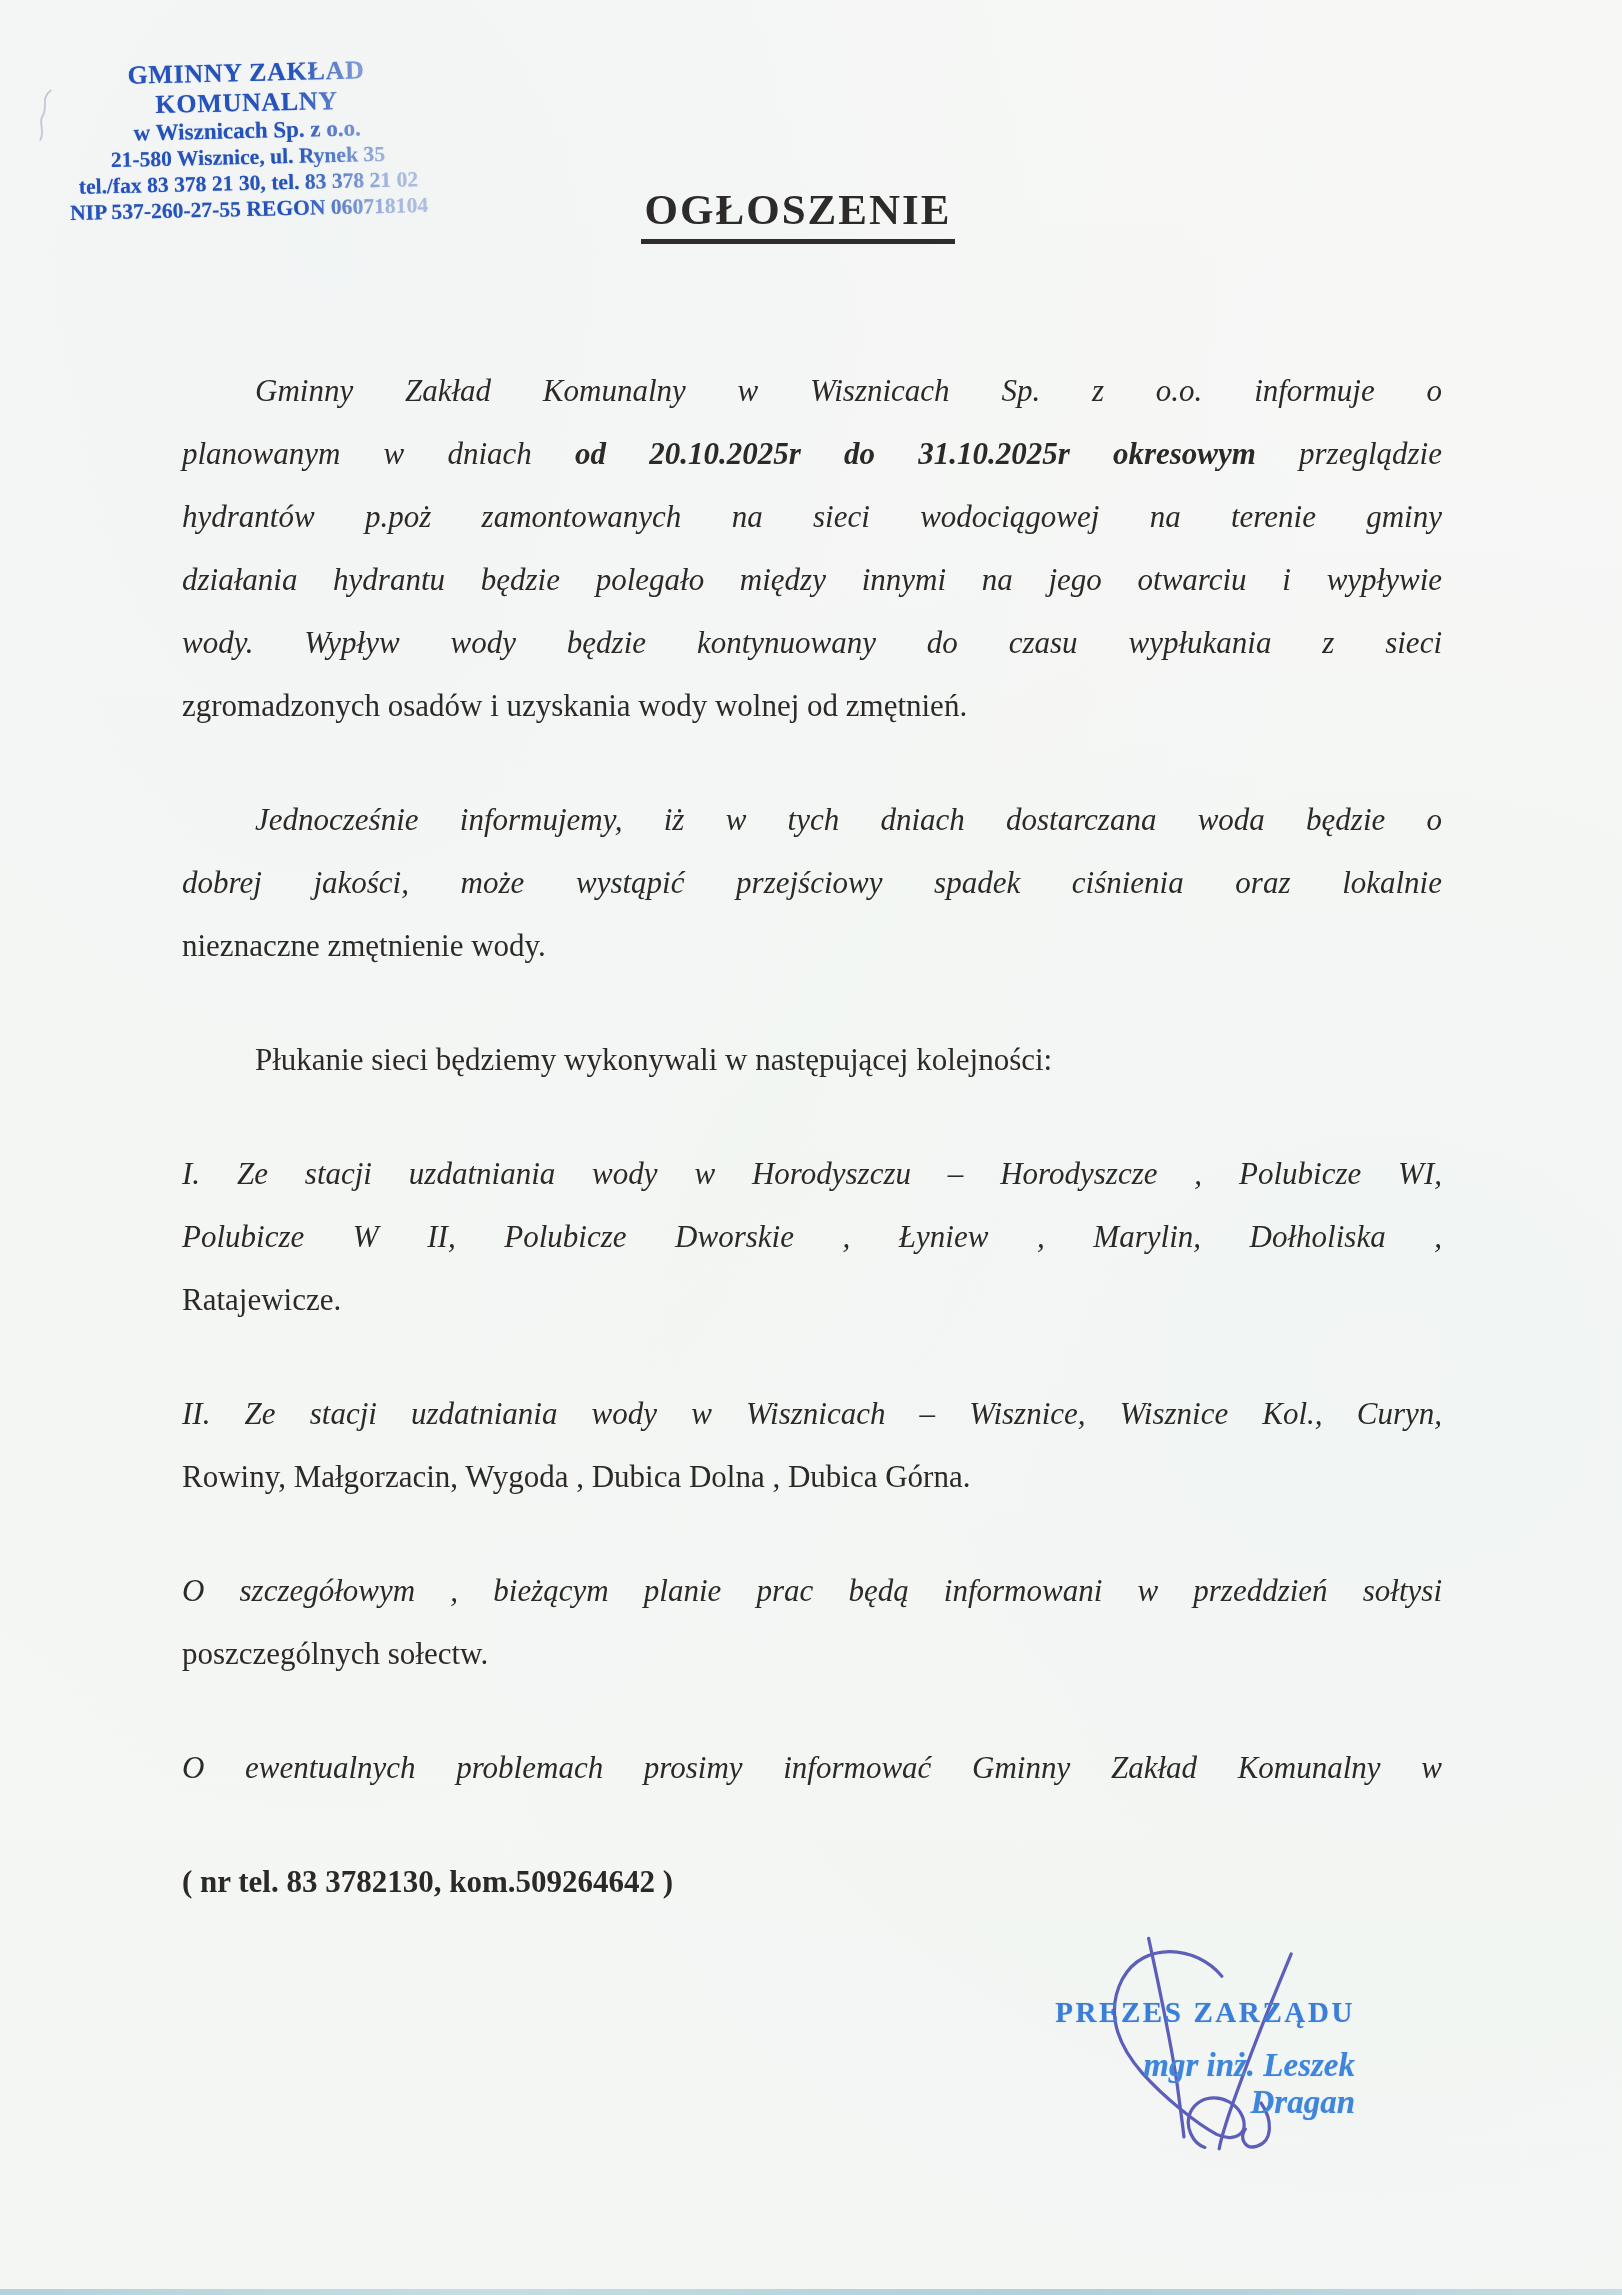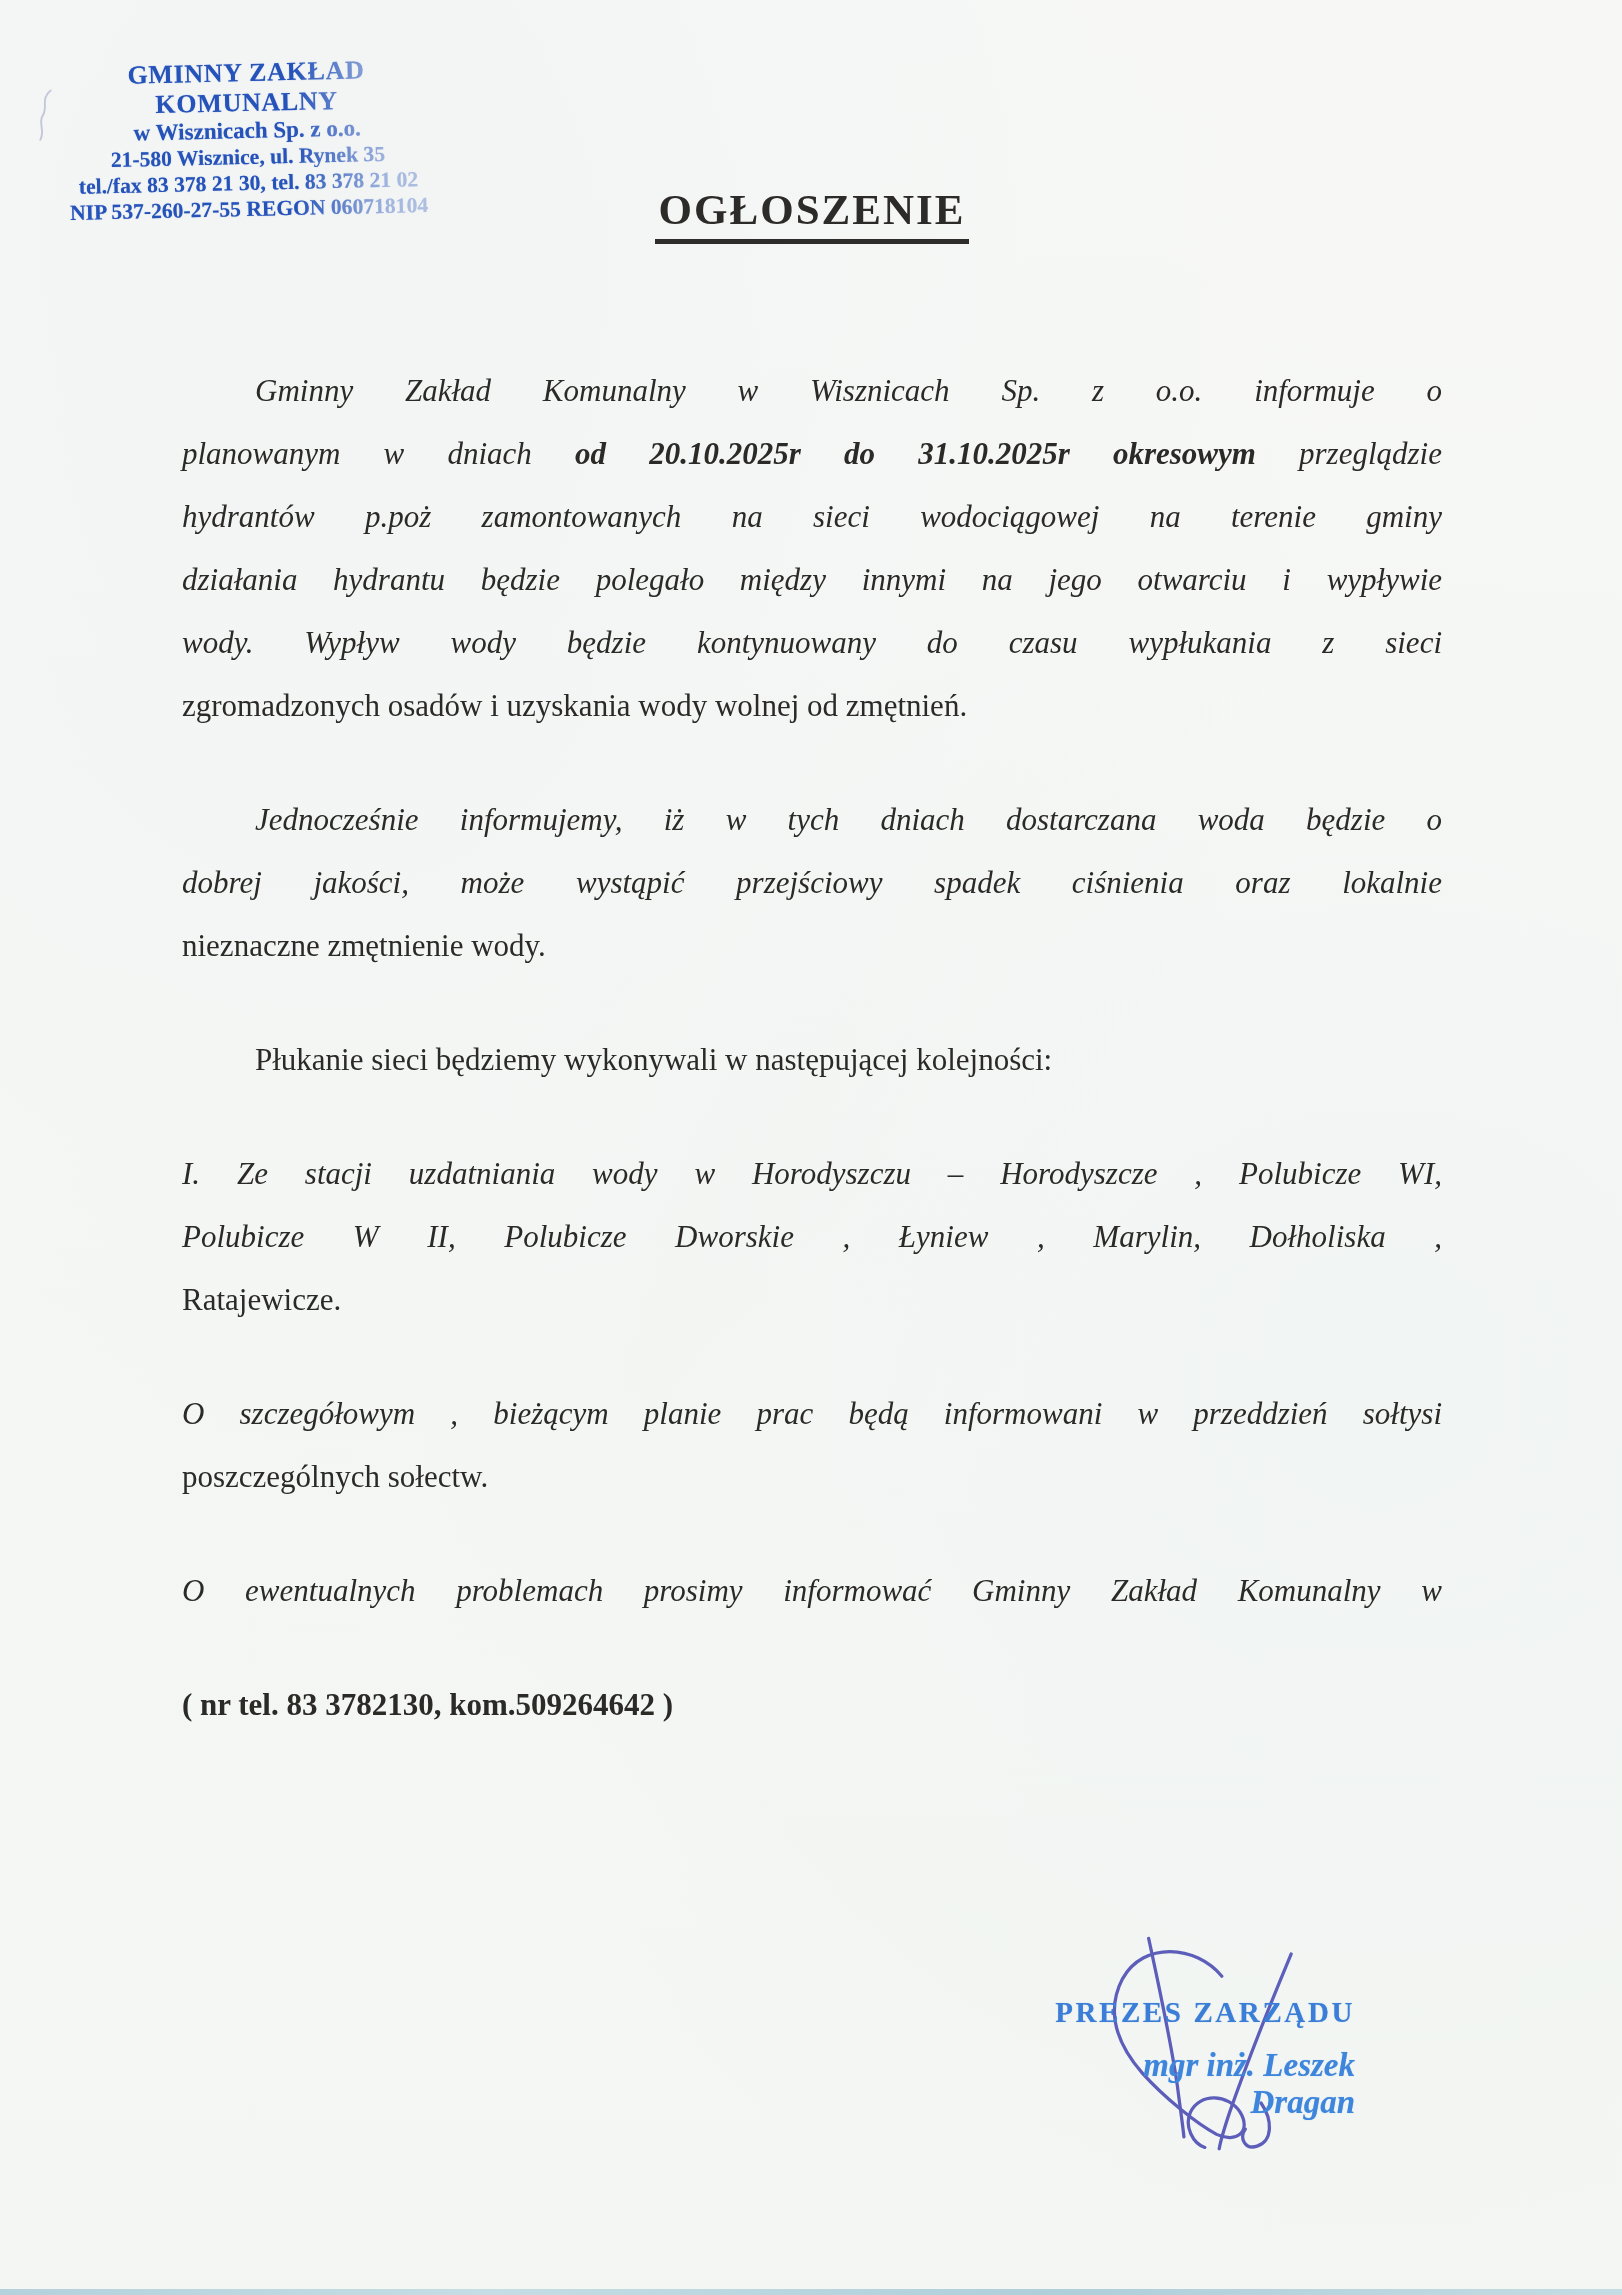--- a/index.html
+++ b/index.html
@@ -32,21 +32,21 @@
   .stamp-header .s1 { font-size:26px; line-height:30px; letter-spacing:0.7px; }
   .stamp-header .s2 { font-size:23px; line-height:26px; }
   .stamp-header .s3 { font-size:21.6px; line-height:26px; }
   .stamp-header .s4 { font-size:21.6px; line-height:26px; }
   .stamp-header .s5 { font-size:21.6px; line-height:26px; }
 
   .pencil-mark { position:absolute; left:26px; top:85px; opacity:0.45; }
 
   
   .title-wrap {
-    position:absolute; top:185px; left:182px; width:1260px;
+    position:absolute; top:185px; left:168px; width:1260px;
     text-align:center; margin:0;
   }
   .title-text {
     display:inline-block;
     font-size:43px; font-weight:bold; color:#2c2b29;
     letter-spacing:2px;
     border-bottom:5.2px solid #2e2d2b;
     padding:0 3.9px 5.2px 3.9px;
   }
 
@@ -128,20 +128,24 @@
     <div class="para">
       <div class="line last indent">Płukanie sieci będziemy wykonywali w następującej kolejności:</div>
     </div>
 
     <div class="para">
       <div class="line jl">I. Ze stacji uzdatniania wody w Horodyszczu – Horodyszcze , Polubicze WI,</div>
       <div class="line jl">Polubicze W II, Polubicze Dworskie , Łyniew , Marylin, Dołholiska ,</div>
       <div class="line last">Ratajewicze.</div>
     </div>
 
+    <div class="para">
+      <div class="line jl">II. Ze stacji uzdatniania wody w Wisznicach  – Wisznice, Wisznice Kol., Curyn,</div>
+      <div class="line last">Rowiny, Małgorzacin, Wygoda , Dubica Dolna , Dubica Górna.</div>
+    </div>
 
     <div class="para">
       <div class="line jl">O szczegółowym , bieżącym planie prac będą informowani w przeddzień sołtysi</div>
       <div class="line last">poszczególnych sołectw.</div>
     </div>
 
     <div class="para">
       <div class="line jl">O ewentualnych problemach prosimy informować Gminny Zakład Komunalny w</div>
     </div>
 

